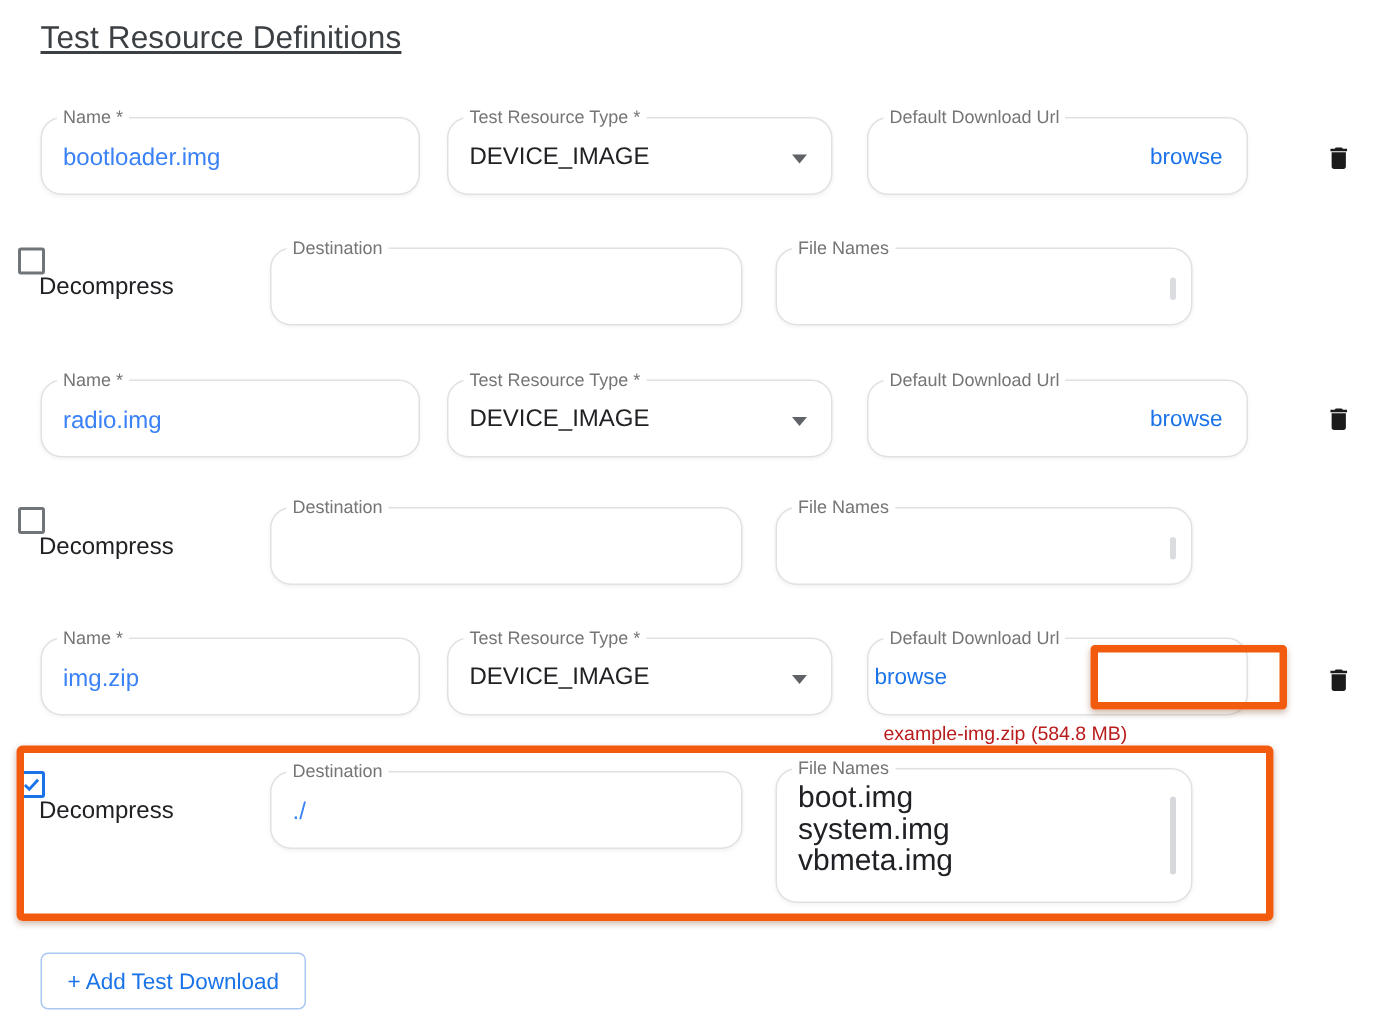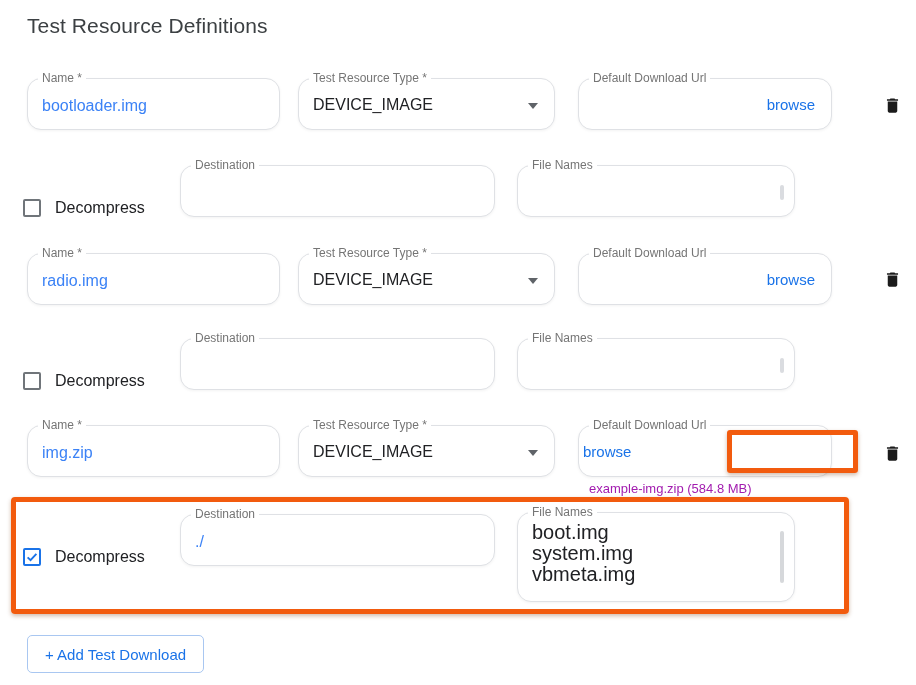--- a/index.html
+++ b/index.html
@@ -16,20 +16,21 @@
     overflow: hidden;
   }
   .page-title {
     position: absolute;
     left: 27px;
     top: 14px;
     font-size: 21px;
     font-weight: 400;
     color: #3c4043;
     letter-spacing: 0.1px;
+    text-decoration: underline;
   }
 
   
   .field {
     position: absolute;
     height: 52px;
     background: #fff;
     border: 1px solid #dfe1e5;
     border-radius: 14px;
     box-shadow: 0 1px 3px rgba(0,0,0,0.05);
@@ -124,24 +125,25 @@
   .t-sub1  { top: 165px; }
   .t-main2 { top: 253px; }
   .t-sub2  { top: 338px; }
   .t-main3 { top: 425px; }
   .t-sub3  { top: 514px; }
   .t-sub3-area { top: 512px; height: 90px; }
 
   
   .checkwrap {
     position: absolute;
-    left: 23px;
+    left: 12px;
     height: 52px;
     display: flex;
-    align-items: flex-end;
+    align-items: flex-start;
+    flex-direction: column;
   }
   .checkbox {
     width: 18px; height: 18px;
     border: 2px solid #70757a;
     border-radius: 2px;
     background: #fff;
     display: inline-flex;
     align-items: center;
     justify-content: center;
     cursor: pointer;
@@ -169,21 +171,21 @@
   .trash svg { display: block; margin: 0 auto; }
   .tr1 { top: 92px; }
   .tr2 { top: 266px; }
   .tr3 { top: 440px; }
 
   .hint {
     position: absolute;
     left: 589px;
     top: 481px;
     font-size: 13px;
-    color: #a21caf;
+    color: #b91c1c;
   }
 
   
   .add-btn {
     position: absolute;
     left: 27px;
     top: 635px;
     height: 38px;
     padding: 0 17px;
     background: #ffffff;

